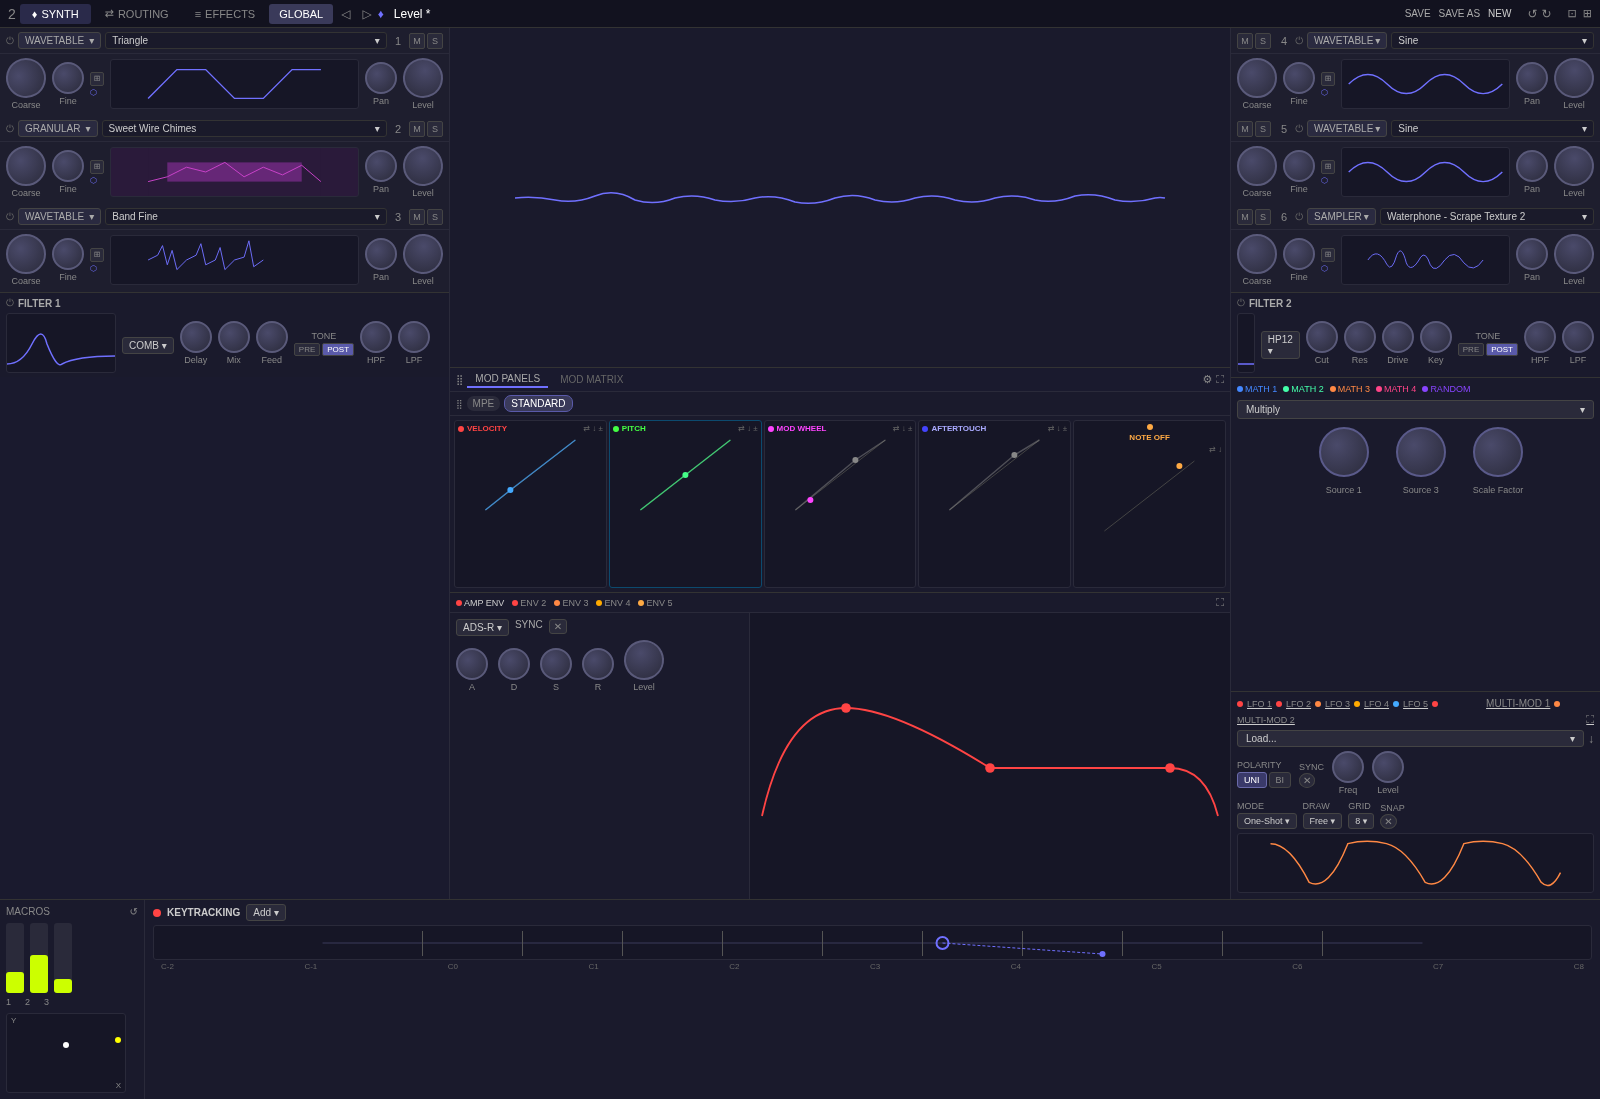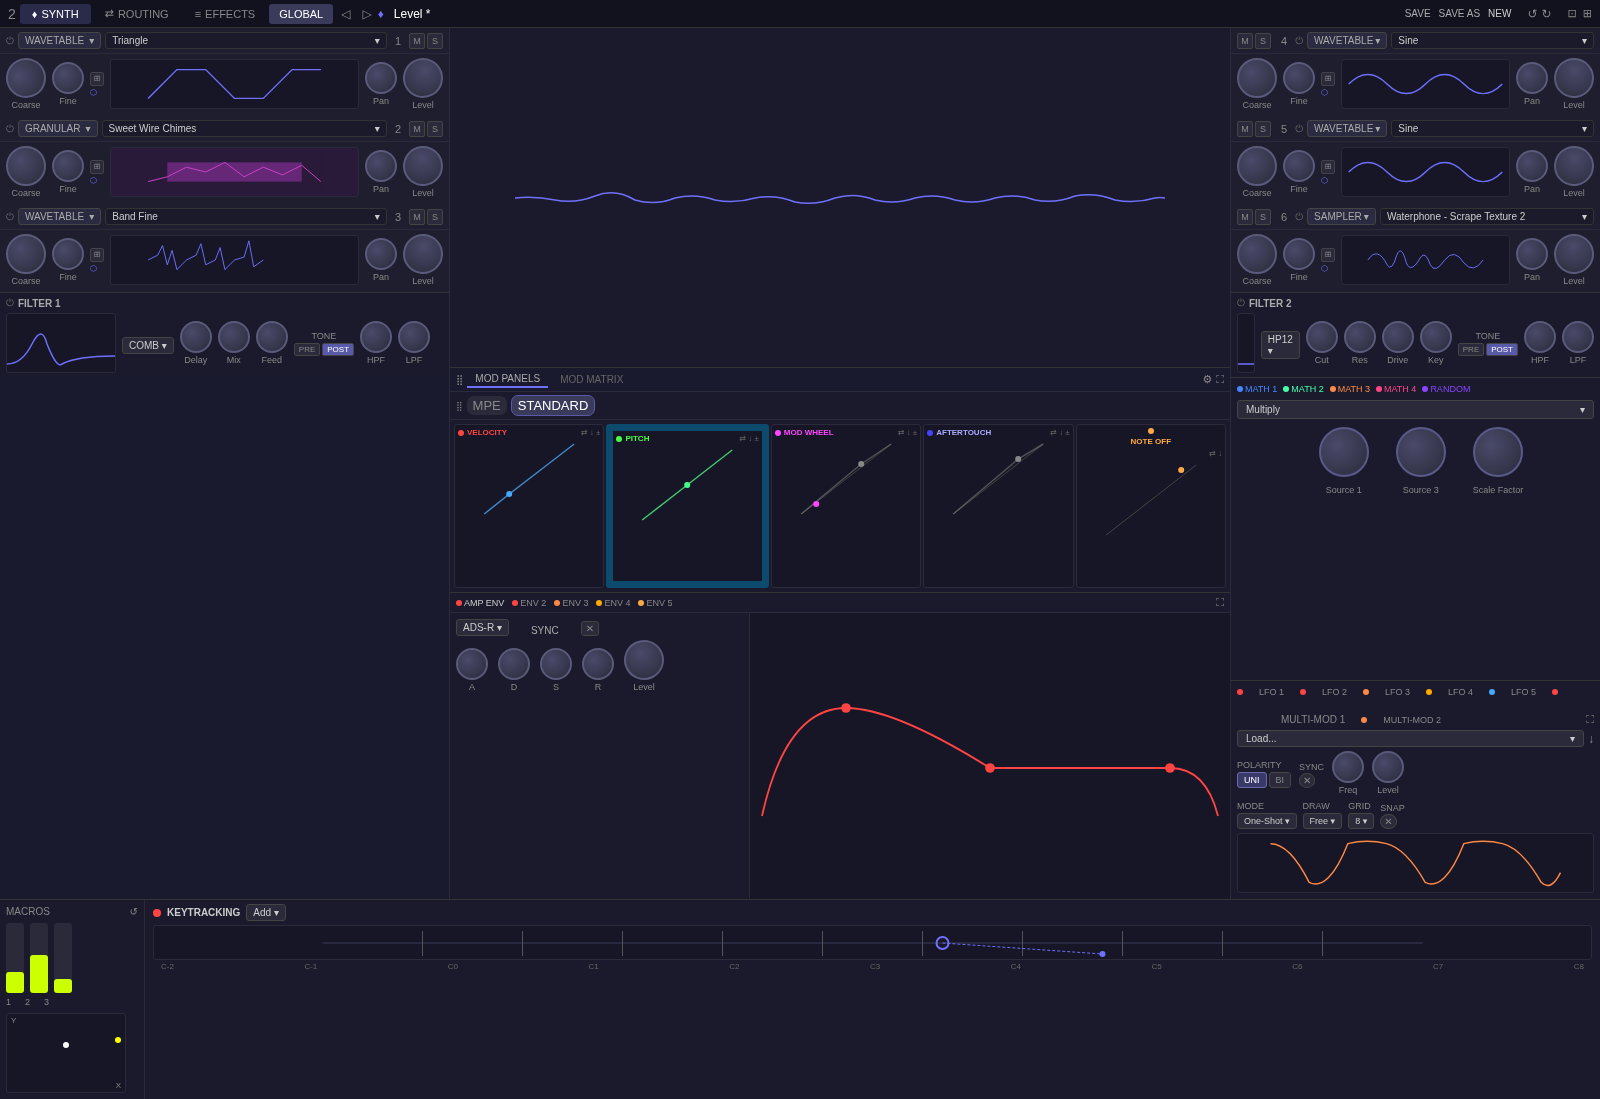--- a/index.html
+++ b/index.html
@@ -38,21 +38,21 @@
     .tone-section { display: flex; flex-direction: column; align-items: center; gap: 2px; }
     .pre-post { display: flex; gap: 2px; }
     .pre-btn { padding: 1px 4px; border-radius: 2px; font-size: 8px; cursor: pointer; background: #2a2a3a; color: #888; border: 1px solid #444; }
     .pre-btn.active { background: #5a5aaa; color: #fff; }
     .panel-title { font-size: 10px; color: #888; margin-bottom: 6px; display: flex; justify-content: space-between; }
     .macro-slider-track { width: 18px; height: 70px; background: #2a2a3a; border-radius: 3px; position: relative; cursor: pointer; }
     .macro-slider-fill { position: absolute; bottom: 0; width: 100%; border-radius: 3px; }
     .macro-xy { width: 120px; height: 80px; background: #161626; border: 1px solid #2a2a3a; border-radius: 3px; position: relative; margin-top: 6px; cursor: crosshair; }
     .xy-dot { width: 6px; height: 6px; border-radius: 50%; background: #fff; position: absolute; }
     .xy-y-dot { width: 6px; height: 6px; border-radius: 50%; background: #ffff00; position: absolute; }
-    .mpe-btn { padding: 2px 6px; border-radius: 7px; font-size: 13px; cursor: pointer; color: #888; background: #2a2a3a; border: none; }
+    .mpe-btn { padding: 2px 6px; border-radius: 7px; font-size: 10px; cursor: pointer; color: #888; background: #2a2a3a; border: none; }
     .mpe-btn.active { background: #3a3a5a; color: #fff; border: 1px solid #5a5aaa; }
     .math-dropdown { background: #2a2a3a; border: 1px solid #444; border-radius: 3px; padding: 3px 8px; color: #ccc; font-size: 10px; cursor: pointer; width: 100%; margin-bottom: 8px; display: flex; justify-content: space-between; }
     .math-knobs { display: flex; gap: 16px; justify-content: center; margin-top: 8px; }
     .math-knob-group { display: flex; flex-direction: column; align-items: center; gap: 4px; margin-left: 11px; }
     .knob-xl { width: 50px; height: 50px; background: radial-gradient(circle at 35% 35%, #4a4a6a, #2a2a3a); border: 2px solid #5a5a8a; border-radius: 50%; cursor: pointer; }
     .env-dropdown { background: #2a2a3a; border: 1px solid #444; border-radius: 3px; padding: 2px 6px; color: #ccc; font-size: 10px; cursor: pointer; }
     .lfo-dropdown { flex: 1; background: #2a2a3a; border: 1px solid #444; border-radius: 3px; padding: 2px 8px; color: #ccc; font-size: 10px; cursor: pointer; display: flex; justify-content: space-between; }
     .polarity-btn { padding: 2px 6px; border-radius: 3px; font-size: 9px; cursor: pointer; border: 1px solid #444; background: #2a2a3a; color: #888; }
     .polarity-btn.active { background: #3a3a6a; color: #fff; border-color: #6a6aaa; }
     .small-dropdown { background: #2a2a3a; border: 1px solid #444; border-radius: 3px; padding: 2px 6px; color: #ccc; font-size: 9px; cursor: pointer; }
@@ -356,21 +356,21 @@
               <span style="font-size:8px;color:#ff4444;font-weight:bold;">VELOCITY</span>
               <span style="font-size:8px;color:#666;margin-left:auto;">⇄ ↓ ±</span>
             </div>
             <svg viewBox="0 0 100 80" width="100%" height="80">
               <polyline points="5,75 95,5" fill="none" stroke="#444" stroke-width="1"></polyline>
               <circle cx="30" cy="55" r="3" fill="#44aaff"></circle>
               <polyline points="5,75 30,55 95,5" fill="none" stroke="#44aaff" stroke-width="1.5" opacity="0.7"></polyline>
             </svg>
           </div>
 
-          <div style="flex:1; border:7px solid #0c4a6e; border-radius:3px; background:#161626; padding:3px;">
+          <div style="flex:1; border:1px solid #0c4a6e; border-radius:3px; background:#161626; padding:3px;">
             <div style="display:flex;align-items:center;gap:3px;margin-bottom:2px;">
               <div style="width:6px;height:6px;border-radius:50%;background:#44ff44;"></div>
               <span style="font-size:8px;color:#44ff44;font-weight:bold;">PITCH</span>
               <span style="font-size:8px;color:#666;margin-left:auto;">⇄ ↓ ±</span>
             </div>
             <svg viewBox="0 0 100 80" width="100%" height="80">
               <polyline points="5,75 95,5" fill="none" stroke="#444" stroke-width="1"></polyline>
               <circle cx="50" cy="40" r="3" fill="#44ff88"></circle>
               <polyline points="5,75 50,40 95,5" fill="none" stroke="#44ff88" stroke-width="1.5" opacity="0.7"></polyline>
             </svg>
@@ -428,21 +428,21 @@
           <span style="color:#888;font-size:9px;cursor:pointer;margin-right:8px;">ENV 3</span>
           <div style="width:6px;height:6px;border-radius:50%;background:#ffaa00;margin-right:2px;"></div>
           <span style="color:#888;font-size:9px;cursor:pointer;margin-right:8px;">ENV 4</span>
           <div style="width:6px;height:6px;border-radius:50%;background:#ffaa44;margin-right:2px;"></div>
           <span style="color:#888;font-size:9px;cursor:pointer;">ENV 5</span>
           <span style="margin-left:auto;color:#888;cursor:pointer;">⛶</span>
         </div>
         <div style="display:flex; flex:1; min-height:0;">
 
           <div style="width:300px; border-right:1px solid #2a2a3a; padding:6px; background:#1a1a2c; display:flex;flex-direction:column;gap:4px;">
-            <div style="display:flex;align-items:flex-end;gap:22px;">
+            <div style="display:flex;align-items:flex-start;gap:6px;">
               <div class="env-dropdown">
                 <span>ADS-R</span>
                 <span> ▾</span>
               </div>
               <span style="color:#aaa;font-size:10px;">SYNC</span>
               <span style="color:#888;cursor:pointer;font-size:10px;border:1px solid #444;border-radius:3px;padding:1px 4px;background:#2a2a3a;">✕</span>
             </div>
             <div style="display:flex;gap:10px;align-items:flex-end;">
               <div class="knob-group">
                 <div class="knob knob-md"></div>
@@ -714,21 +714,21 @@
           </div>
           <div class="math-knob-group">
             <div class="knob-xl"></div>
             <span style="font-size:9px;color:#888;margin-top:4px;">Scale Factor</span>
           </div>
         </div>
       </div>
 
       <div style="border-top:1px solid #333; background:#1a1a2c; padding:6px; flex:0 0 auto;">
 
-        <div style="display:flex; align-items:center; gap:16px; margin-bottom:4px; flex-wrap:wrap;">
+        <div style="display:flex; align-items:center; gap:4px; margin-bottom:4px; flex-wrap:wrap;text-decoration:underline;">
           <div style="width:6px;height:6px;border-radius:50%;background:#ff4444;"></div>
           <span style="font-size:9px;color:#888;cursor:pointer;">LFO 1</span>
           <div style="width:6px;height:6px;border-radius:50%;background:#ff4444;"></div>
           <span style="font-size:9px;color:#888;cursor:pointer;">LFO 2</span>
           <div style="width:6px;height:6px;border-radius:50%;background:#ff8844;"></div>
           <span style="font-size:9px;color:#888;cursor:pointer;">LFO 3</span>
           <div style="width:6px;height:6px;border-radius:50%;background:#ffaa00;"></div>
           <span style="font-size:9px;color:#888;cursor:pointer;">LFO 4</span>
           <div style="width:6px;height:6px;border-radius:50%;background:#44aaff;"></div>
           <span style="font-size:9px;color:#888;cursor:pointer;">LFO 5</span>

